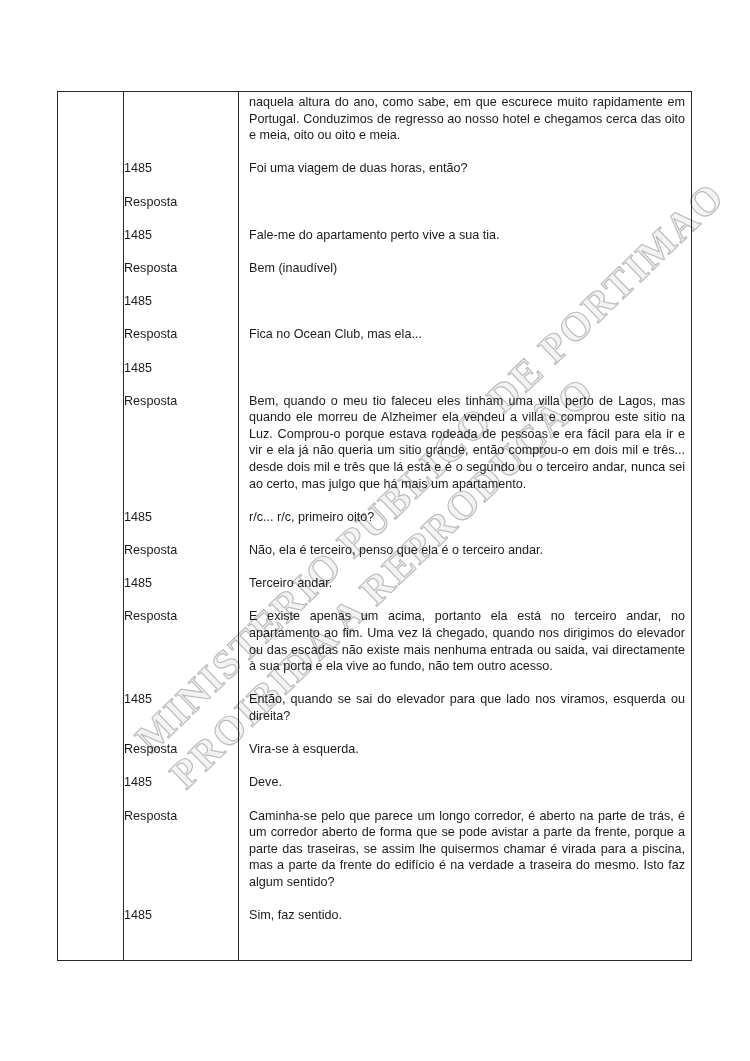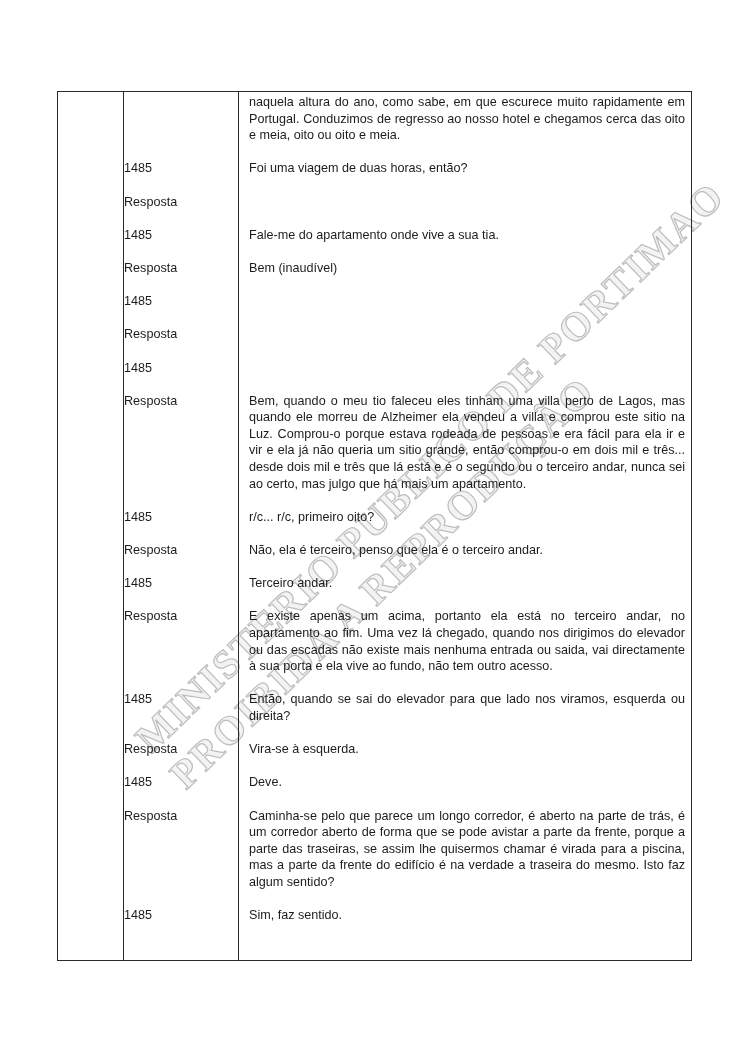--- a/index.html
+++ b/index.html
@@ -91,34 +91,35 @@
     <div class="cell-speaker">1485</div>
     <div class="cell-text">Foi uma viagem de duas horas, então?</div>
   </div>
 
   <div class="row">
     <div class="cell-speaker">Resposta</div>
   </div>
 
   <div class="row">
     <div class="cell-speaker">1485</div>
-    <div class="cell-text">Fale-me do apartamento onde vive a sua tia.</div>
+    <div class="cell-text">Fale-me do apartamento perto vive a sua tia.</div>
   </div>
 
   <div class="row">
     <div class="cell-speaker">Resposta</div>
     <div class="cell-text">Bem (inaudível)</div>
   </div>
 
   <div class="row">
     <div class="cell-speaker">1485</div>
   </div>
 
   <div class="row">
     <div class="cell-speaker">Resposta</div>
+    <div class="cell-text">Fica no Ocean Club, mas ela...</div>
   </div>
 
   <div class="row">
     <div class="cell-speaker">1485</div>
   </div>
 
   <div class="row">
     <div class="cell-speaker">Resposta</div>
     <div class="cell-text">Bem, quando o meu tio faleceu eles tinham uma villa perto de Lagos, mas quando ele morreu de Alzheimer ela vendeu a villa e comprou este sitio na Luz. Comprou-o porque estava rodeada de pessoas e era fácil para ela ir e vir e ela já não queria um sitio grande, então comprou-o em dois mil e três... desde dois mil e três que lá está e é o segundo ou o terceiro andar, nunca sei ao certo, mas julgo que há mais um apartamento.</div>
   </div>

